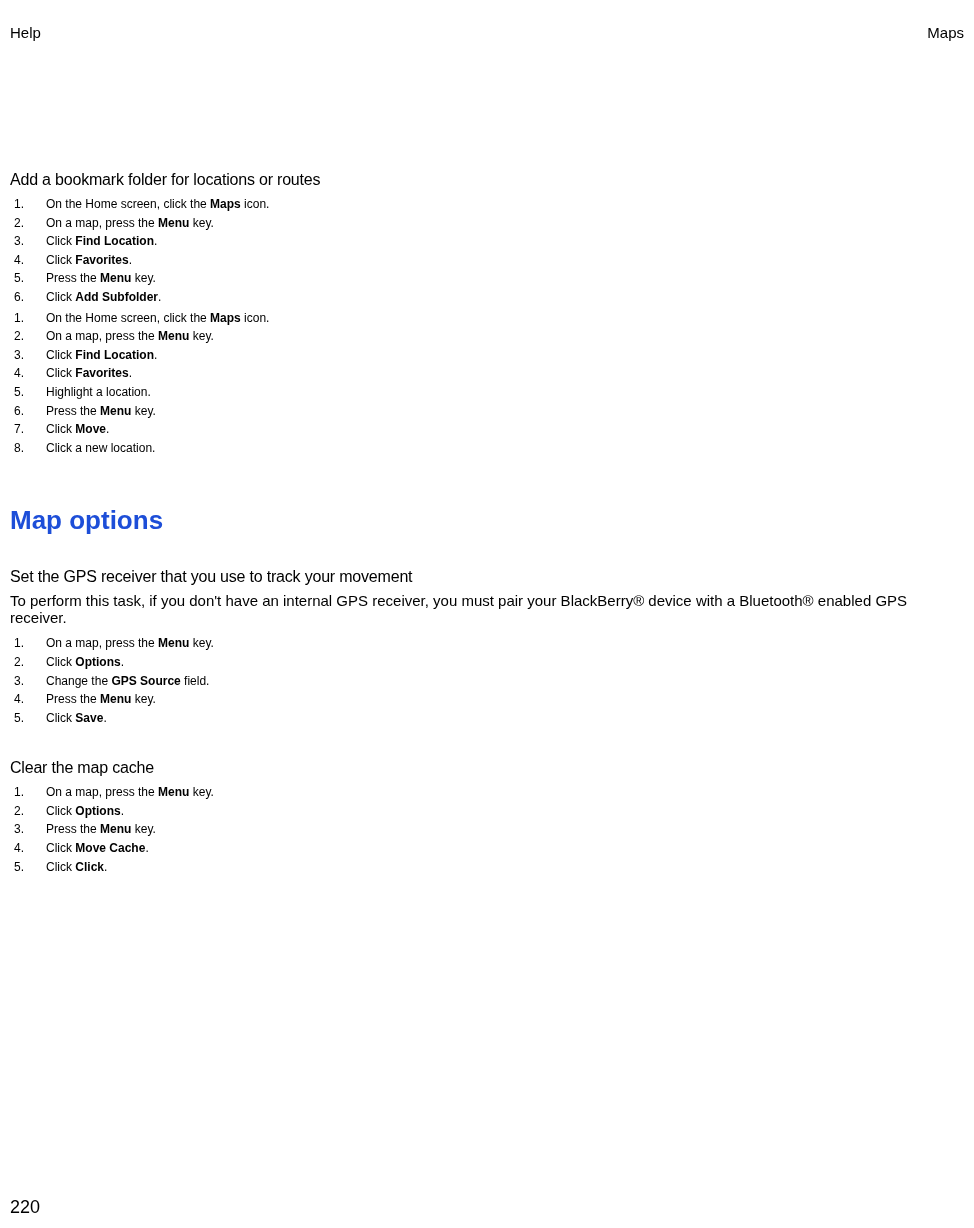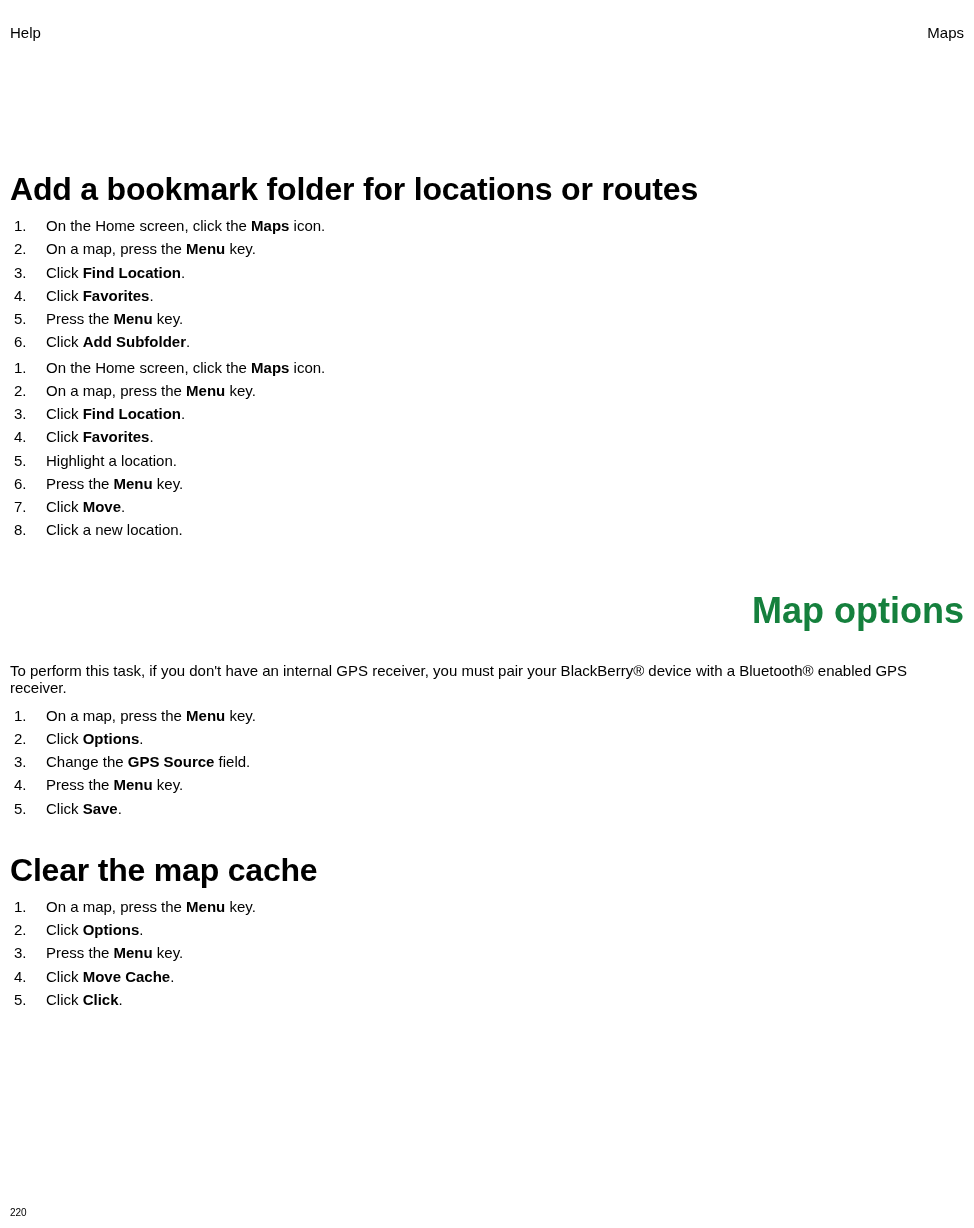--- a/index.html
+++ b/index.html
@@ -15,64 +15,63 @@
     .header {
       display: flex;
       justify-content: space-between;
       padding-top: 24px;
       font-size: 15px;
     }
     .content {
       padding-top: 130px;
     }
     h2.section-title {
-      font-size: 32px;
-      font-weight: 700;
+      font-size: 16px;
+      font-weight: 400;
       margin-top: 32px;
       margin-bottom: 6px;
       letter-spacing: -0.2px;
     }
     h2.section-title.first { margin-top: 0; }
     h1.chapter-title {
-      color: #15803d;
-      font-size: 36px;
+      color: #1d4ed8;
+      font-size: 26px;
       font-weight: 700;
       margin-top: 48px;
       margin-bottom: 30px;
-      text-align: right;
     }
     p.intro {
       font-size: 15px;
       margin-bottom: 8px;
     }
     ol {
       list-style: none;
       counter-reset: step;
       padding-left: 0;
       margin-top: 2px;
     }
     ol li {
       counter-increment: step;
-      font-size: 15px;
+      font-size: 12px;
       line-height: 1.55;
       padding-left: 36px;
       position: relative;
     }
     ol li::before {
       content: counter(step) ".";
       position: absolute;
       left: 4px;
       top: 0;
     }
     .b { font-weight: 700; }
     .page-number {
       position: absolute;
       bottom: 10px;
       left: 10px;
-      font-size: 10px;
+      font-size: 18px;
     }
   </style>
 </head>
 <body>
 
 <div class="header">
   <span>Help</span>
   <span>Maps</span>
 </div>
 
@@ -94,20 +93,21 @@
     <li><span>Click </span><span class="b">Find Location</span><span>.</span></li>
     <li><span>Click </span><span class="b">Favorites</span><span>.</span></li>
     <li><span>Highlight a location.</span><span class="b"></span><span></span></li>
     <li><span>Press the </span><span class="b">Menu</span><span> key.</span></li>
     <li><span>Click </span><span class="b">Move</span><span>.</span></li>
     <li><span>Click a new location.</span><span class="b"></span><span></span></li>
   </ol>
 
   <h1 class="chapter-title">Map options</h1>
 
+  <h2 class="section-title">Set the GPS receiver that you use to track your movement</h2>
   <p class="intro">To perform this task, if you don't have an internal GPS receiver, you must pair your BlackBerry® device with a Bluetooth® enabled GPS receiver.</p>
   <ol>
     <li><span>On a map, press the </span><span class="b">Menu</span><span> key.</span></li>
     <li><span>Click </span><span class="b">Options</span><span>.</span></li>
     <li><span>Change the </span><span class="b">GPS Source</span><span> field.</span></li>
     <li><span>Press the </span><span class="b">Menu</span><span> key.</span></li>
     <li><span>Click </span><span class="b">Save</span><span>.</span></li>
   </ol>
 
   <h2 class="section-title">Clear the map cache</h2>

